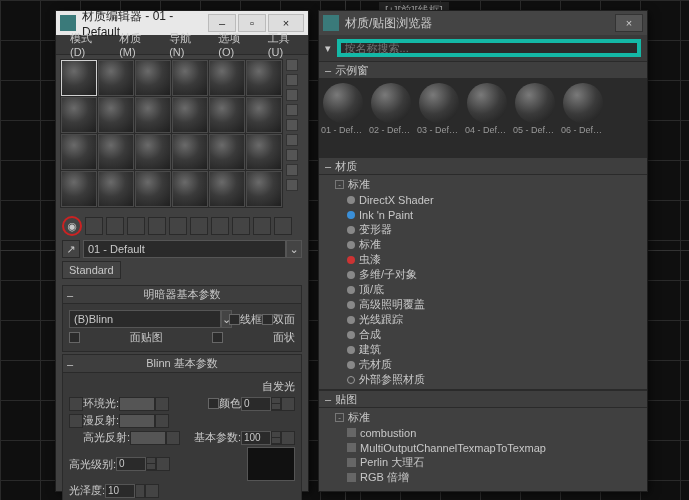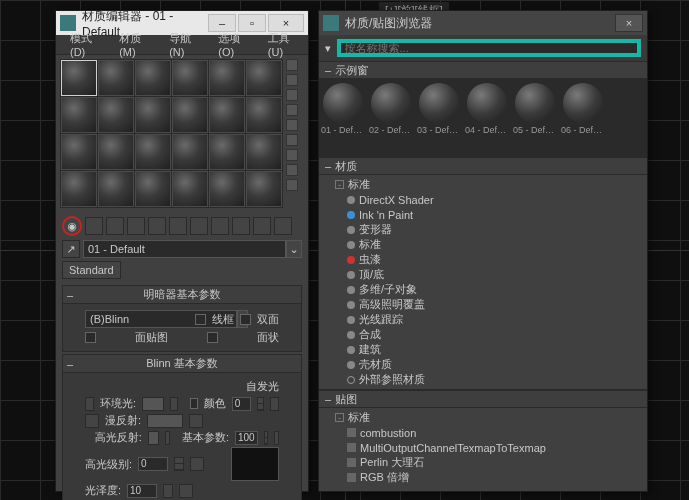--- a/index.html
+++ b/index.html
@@ -30,21 +30,21 @@
 .tbtn{width:18px;height:18px;background:#444;border:1px solid #2a2a2a;display:flex;align-items:center;justify-content:center}
 .tbtn.red-ring{border:2px solid #cc2222;border-radius:50%;width:20px;height:20px}
 .drop{display:flex;align-items:center}
 .drop input{flex:1;height:18px;background:#2a2a2a;border:1px solid #555;color:#c8c8c8;padding:0 4px}
 .drop .arr{width:16px;height:18px;background:#444;border:1px solid #555;display:flex;align-items:center;justify-content:center}
 .btn-std{height:18px;padding:0 6px;background:#444;border:1px solid #2a2a2a;display:flex;align-items:center}
 .rollout{margin:2px 6px;border:1px solid #2a2a2a;background:#393939}
 .roll-head{height:18px;background:#3e3e3e;display:flex;align-items:center;justify-content:center;border-bottom:1px solid #2a2a2a;position:relative}
 .roll-head .plus{position:absolute;left:4px}
 .roll-body{padding:4px 6px}
-.row{display:flex;align-items:center;gap:6px;margin:2px 16px}
+.row{display:flex;align-items:center;margin:2px 0}
 .cb{width:11px;height:11px;background:#2a2a2a;border:1px solid #666}
 .swatch{width:36px;height:14px;background:#555;border:1px solid #2a2a2a}
 .spin{width:30px;height:14px;background:#2a2a2a;border:1px solid #555;padding:0 2px;font-size:10px}
 .stepper{width:10px;height:14px;background:#444;border:1px solid #2a2a2a;display:flex;flex-direction:column}
 .stepper div{flex:1;border-bottom:1px solid #2a2a2a}
 .mapbtn{width:14px;height:14px;background:#444;border:1px solid #2a2a2a}
 .lbl{white-space:nowrap}
 
 .search-row{display:flex;align-items:center;padding:4px 6px;gap:6px;background:#3a3a3a}
 .search-row input{flex:1;height:18px;background:#2a2a2a;border:4px solid #14b8a6;color:#888;padding:0 4px}
@@ -305,25 +305,25 @@
     <div class="tn ind2">
         <div class="dot"></div>
         <span>标准</span>
       </div>
     <div class="tn ind2">
         <div class="dot red"></div>
         <span>虫漆</span>
       </div>
     <div class="tn ind2">
         <div class="dot"></div>
+        <span>多维/子对象</span>
+      </div>
+    <div class="tn ind2">
+        <div class="dot"></div>
         <span>顶/底</span>
-      </div>
-    <div class="tn ind2">
-        <div class="dot"></div>
-        <span>多维/子对象</span>
       </div>
     <div class="tn ind2">
         <div class="dot"></div>
         <span>高级照明覆盖</span>
       </div>
     <div class="tn ind2">
         <div class="dot"></div>
         <span>光线跟踪</span>
       </div>
     <div class="tn ind2">

